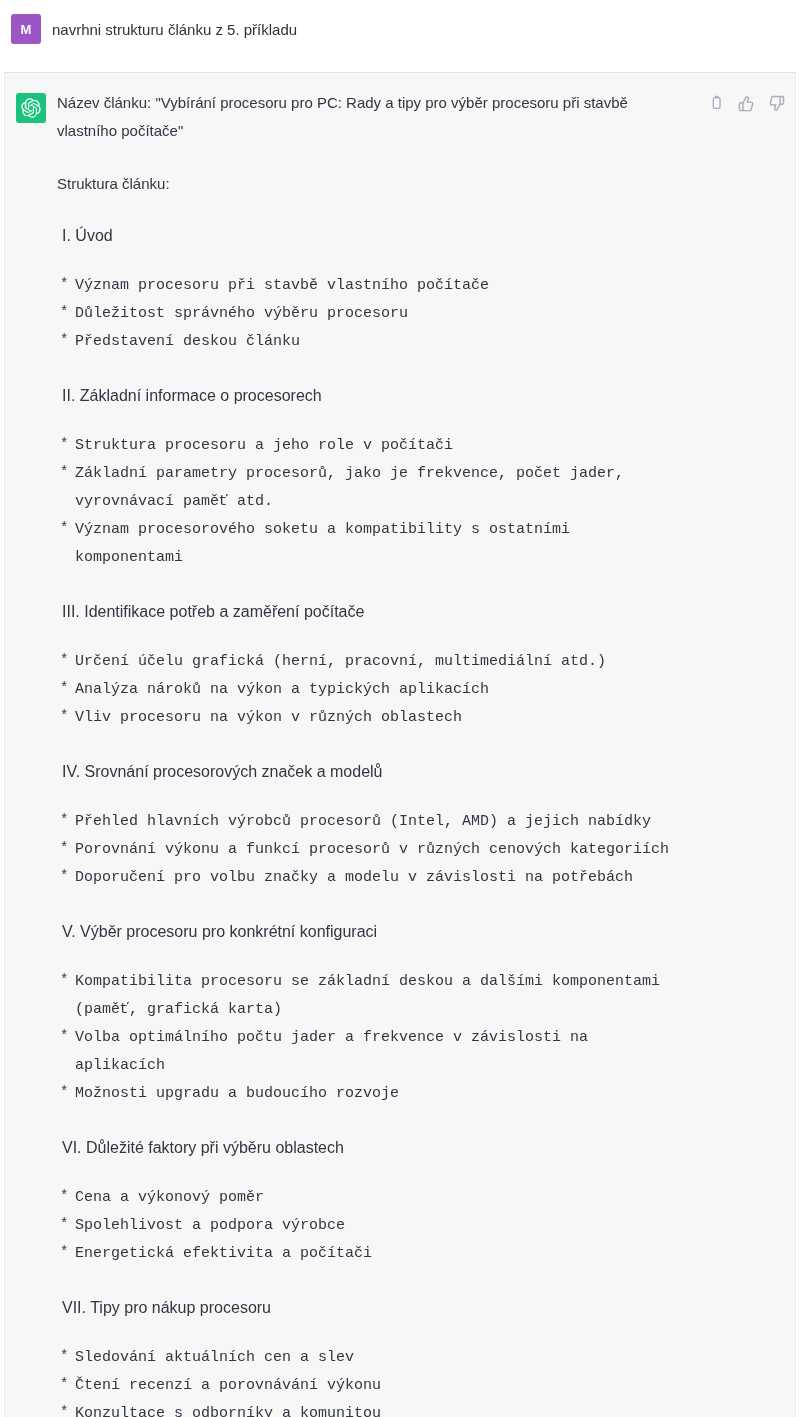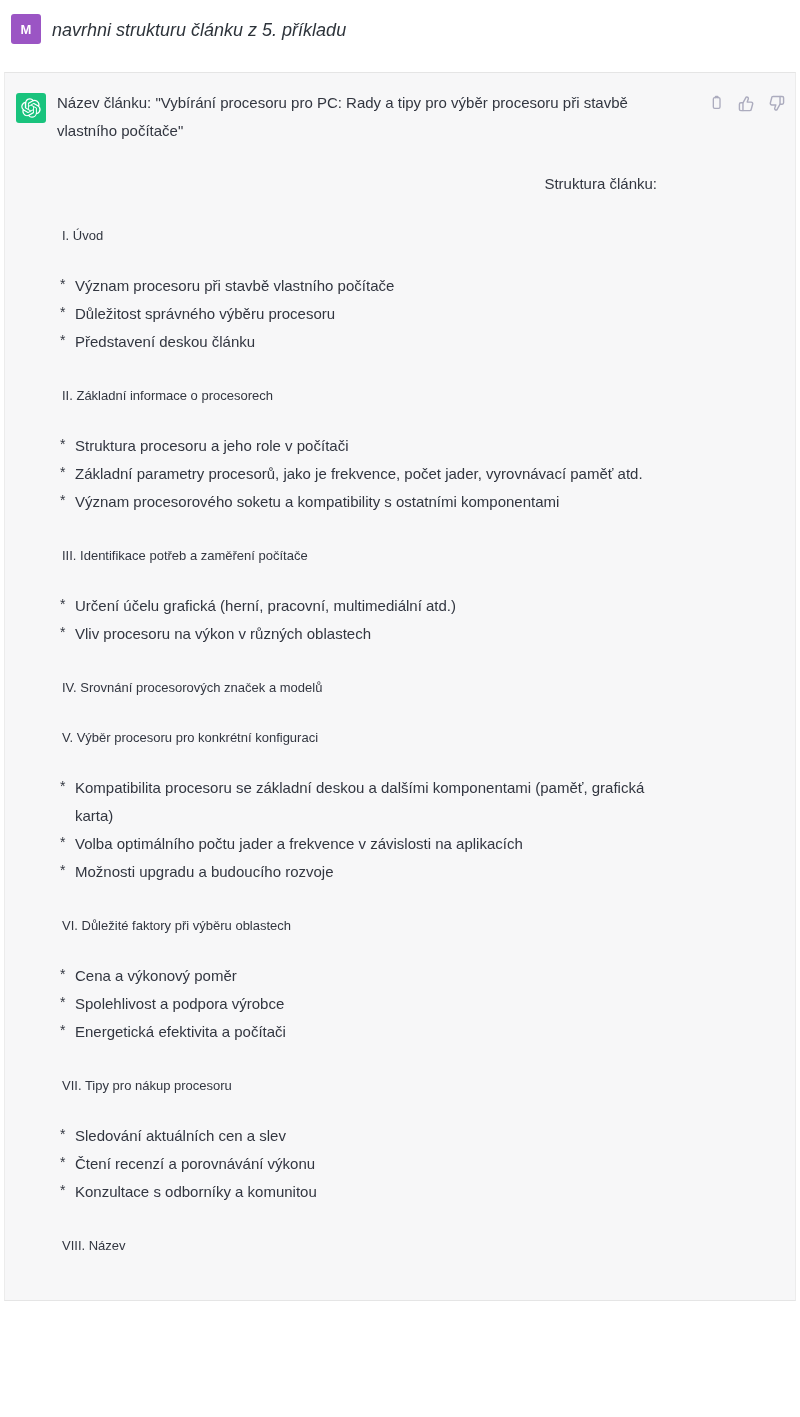--- a/index.html
+++ b/index.html
@@ -74,53 +74,52 @@
 
   
   .body-col {
     flex: 1 1 auto;
     min-width: 0;
     padding-right: 10px;
     position: relative;
   }
 
   .user-text {
-    font-size: 18px;
+    font-size: 15px;
     line-height: 26px;
     color: #2d333a;
     padding-top: 7px;
-    font-style: italic;
   }
 
   .assistant-body {
     font-size: 15px;
     line-height: 28px;
     color: #323640;
     padding-right: 80px;
   }
 
   
   .para {
     margin: 0 0 25px 0;
     max-width: 600px;
   }
   .heading {
     margin: 0 0 22px 0;
     padding-left: 5px;
-    font-size: 13px;
+    font-size: 16px;
   }
   .heading-struct {
     margin: 0 0 24px 0;
     padding-left: 0px;
-    text-align: right;
   }
   ul.bullets {
     list-style: none;
     margin: 0 0 26px 0;
     padding: 0;
+    font-family: Liberation Mono, monospace;
   }
   ul.bullets li {
     position: relative;
     padding-left: 18px;
     margin-bottom: 0px;
     line-height: 28px;
     max-width: 620px;
   }
   ul.bullets li::before {
     content: "*";
@@ -225,24 +224,30 @@
         <p class="heading">II. Základní informace o procesorech</p>
         <ul class="bullets">
           <li>Struktura procesoru a jeho role v počítači</li>
           <li>Základní parametry procesorů, jako je frekvence, počet jader, vyrovnávací paměť atd.</li>
           <li>Význam procesorového soketu a kompatibility s ostatními komponentami</li>
         </ul>
 
         <p class="heading">III. Identifikace potřeb a zaměření počítače</p>
         <ul class="bullets">
           <li>Určení účelu grafická (herní, pracovní, multimediální atd.)</li>
+          <li>Analýza nároků na výkon a typických aplikacích</li>
           <li>Vliv procesoru na výkon v různých oblastech</li>
         </ul>
 
         <p class="heading">IV. Srovnání procesorových značek a modelů</p>
+        <ul class="bullets">
+          <li>Přehled hlavních výrobců procesorů (Intel, AMD) a jejich nabídky</li>
+          <li>Porovnání výkonu a funkcí procesorů v různých cenových kategoriích</li>
+          <li>Doporučení pro volbu značky a modelu v závislosti na potřebách</li>
+        </ul>
 
         <p class="heading">V. Výběr procesoru pro konkrétní konfiguraci</p>
         <ul class="bullets">
           <li>Kompatibilita procesoru se základní deskou a dalšími komponentami (paměť, grafická karta)</li>
           <li>Volba optimálního počtu jader a frekvence v závislosti na aplikacích</li>
           <li>Možnosti upgradu a budoucího rozvoje</li>
         </ul>
 
         <p class="heading">VI. Důležité faktory při výběru oblastech</p>
         <ul class="bullets">

